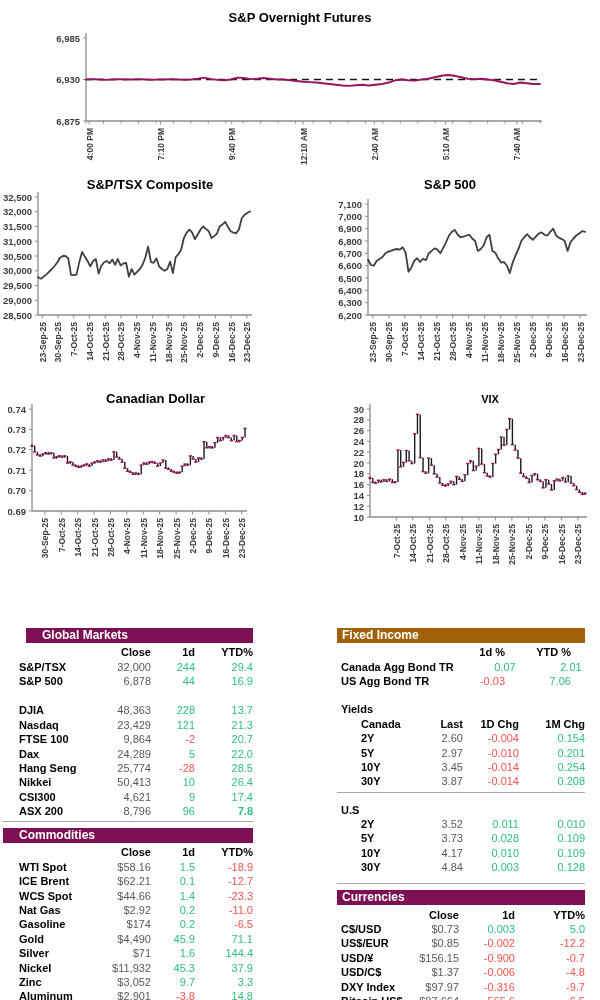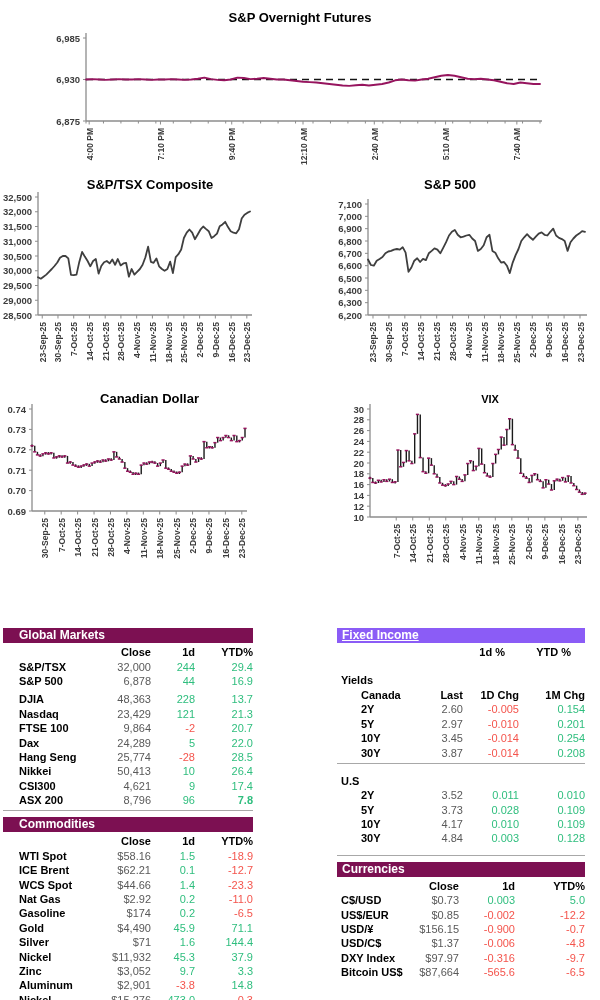--- a/index.html
+++ b/index.html
@@ -27,21 +27,21 @@
   .panel-right .c-label{padding-left:4px}
   .c-ind{font-weight:bold;padding-left:24px}
   .c-val{text-align:right;color:#595959}
   .c-sign{text-align:right}
   .c-head{text-align:right;font-weight:bold}
   .pos{color:#2FBE7E}
   .neg{color:#F4544C}
   .sec-label{font-weight:bold;height:14.4px;line-height:14.4px;padding-left:4px}
   .divider{border-top:1px solid #a8a8a8;margin:3px 0 2px 0}
   .sp4{height:4px}.sp8{height:8px}.sp14{height:14px}.sp6{height:6px}
-  .gap{margin-top:4px}
+  .gap{margin-top:15px}
 </style>
 </head>
 <body>
 
 <div class="chart-title" style="left:0;top:10px;width:600px">S&amp;P Overnight Futures</div>
 <svg width="600" height="142" style="left:0;top:28px">
     <line x1="86" y1="5" x2="86" y2="93" stroke="#8c8c8c" stroke-width="1.3"></line>
     <line x1="86" y1="93" x2="542" y2="93" stroke="#8c8c8c" stroke-width="1.3"></line>
     <line x1="83" y1="10" x2="86" y2="10" stroke="#8c8c8c"></line>
     <text x="80" y="13.5" text-anchor="end" class="tick ytick">6,985</text>
@@ -195,21 +195,21 @@
     <text x="235.7356153846154" y="132" text-anchor="end" class="tick" transform="rotate(-90 235.7356153846154 132)">2-Dec-25</text>
     <line x1="248.16007692307693" y1="125" x2="248.16007692307693" y2="128.5" stroke="#8c8c8c"></line>
     <text x="251.66007692307693" y="132" text-anchor="end" class="tick" transform="rotate(-90 251.66007692307693 132)">9-Dec-25</text>
     <line x1="264.0845384615385" y1="125" x2="264.0845384615385" y2="128.5" stroke="#8c8c8c"></line>
     <text x="267.5845384615385" y="132" text-anchor="end" class="tick" transform="rotate(-90 267.5845384615385 132)">16-Dec-25</text>
     <line x1="280.009" y1="125" x2="280.009" y2="128.5" stroke="#8c8c8c"></line>
     <text x="283.509" y="132" text-anchor="end" class="tick" transform="rotate(-90 283.509 132)">23-Dec-25</text>
     <polyline points="68.0,69.5 70.9,75.0 73.8,75.7 76.7,70.7 79.6,68.9 82.5,67.0 85.4,63.3 88.3,61.5 91.1,60.9 94.0,59.6 96.9,59.0 99.8,59.6 102.7,57.2 105.6,62.7 108.5,81.8 111.4,77.5 114.3,70.7 117.2,68.3 120.1,72.0 123.0,68.9 125.9,70.1 128.8,63.3 131.7,60.9 134.5,58.4 137.4,59.6 140.3,63.3 143.2,57.8 146.1,52.2 149.0,45.5 151.9,41.8 154.8,39.9 157.7,44.8 160.6,47.3 163.5,46.7 166.4,45.5 169.3,44.8 172.2,48.5 175.1,51.0 177.9,60.9 180.8,59.0 183.7,55.3 186.6,47.3 189.5,44.8 192.4,60.9 195.3,62.7 198.2,68.3 201.1,72.6 204.0,72.0 206.9,75.7 209.8,83.1 212.7,72.6 215.6,65.2 218.5,59.0 221.3,51.0 224.2,47.3 227.1,44.2 230.0,47.3 232.9,49.8 235.8,46.7 238.7,43.6 241.6,42.4 244.5,44.8 247.4,45.5 250.3,41.8 253.2,38.7 256.1,45.5 259.0,47.9 261.9,49.1 264.7,51.0 267.6,60.9 270.5,52.2 273.4,48.5 276.3,45.5 279.2,43.6 282.1,41.1 285.0,41.8" fill="none" stroke="#3F3F3F" stroke-width="1.8" stroke-linejoin="round" stroke-linecap="round"></polyline>
   </svg>
 
-<div class="chart-title" style="left:7px;top:391px;width:285px">Canadian Dollar</div>
+<div class="chart-title" style="left:13px;top:391px;width:285px">Canadian Dollar</div>
 <svg width="300" height="188" style="left:0;top:405px">
     <line x1="32" y1="-1" x2="32" y2="106" stroke="#8c8c8c" stroke-width="1.3"></line>
     <line x1="32" y1="106" x2="247" y2="106" stroke="#8c8c8c" stroke-width="1.3"></line>
     <line x1="29" y1="4" x2="32" y2="4" stroke="#8c8c8c"></line>
     <text x="26" y="7.5" text-anchor="end" class="tick ytick">0.74</text>
     <line x1="29" y1="24.39999999999999" x2="32" y2="24.39999999999999" stroke="#8c8c8c"></line>
     <text x="26" y="27.89999999999999" text-anchor="end" class="tick ytick">0.73</text>
     <line x1="29" y1="44.800000000000004" x2="32" y2="44.800000000000004" stroke="#8c8c8c"></line>
     <text x="26" y="48.300000000000004" text-anchor="end" class="tick ytick">0.72</text>
     <line x1="29" y1="65.19999999999999" x2="32" y2="65.19999999999999" stroke="#8c8c8c"></line>
@@ -606,21 +606,21 @@
     <line x1="275.02337662337663" y1="84.46000000000001" x2="278.2233766233767" y2="84.46000000000001" stroke="#96145E" stroke-width="1.5"></line>
     <line x1="279.4155844155844" y1="84.46000000000001" x2="279.4155844155844" y2="87.16" stroke="#1a1a1a" stroke-width="1.4"></line>
     <line x1="277.8155844155844" y1="87.16" x2="281.01558441558444" y2="87.16" stroke="#96145E" stroke-width="1.5"></line>
     <line x1="282.2077922077922" y1="86.99000000000001" x2="282.2077922077922" y2="89.49000000000001" stroke="#1a1a1a" stroke-width="1.4"></line>
     <line x1="280.60779220779216" y1="89.32000000000001" x2="283.8077922077922" y2="89.32000000000001" stroke="#96145E" stroke-width="1.5"></line>
     <line x1="285" y1="87.53" x2="285" y2="90.03" stroke="#1a1a1a" stroke-width="1.4"></line>
     <line x1="283.4" y1="88.24" x2="286.6" y2="88.24" stroke="#96145E" stroke-width="1.5"></line>
   </svg>
 
 <div class="panel panel-left">
-  <div class="tbar" style="background: rgb(124, 16, 82);">Global Markets</div>
+  <div class="tbar" style="background: rgb(124, 16, 82); margin-left: 23px;">Global Markets</div>
   <div class="thead g4a">
     <div class="cell c-head"></div>
     <div class="cell c-head">Close</div>
     <div class="cell c-head">1d</div>
     <div class="cell c-head">YTD%</div>
   </div>
   <div class="tbody g4a">
       <div class="trow">
         <div class="cell c-label">S&amp;P/TSX</div>
         <div class="cell c-val">32,000</div>
@@ -756,39 +756,51 @@
         <div class="cell c-label">Nickel</div>
         <div class="cell c-val">$15,276</div>
         <div class="cell c-sign pos" style="color: rgb(47, 190, 126);">473.0</div>
         <div class="cell c-sign neg" style="color: rgb(244, 84, 76);">-0.3</div>
       </div>
     </div>
 
 </div>
 
 <div class="panel panel-right">
-  <div class="tbar" style="background: #8b5cf6; text-decoration: underline;">Fixed Income</div>
+  <div class="tbar" style="background: #a16207;">Fixed Income</div>
   <div class="thead g3f">
     <div class="cell c-head"></div>
     <div class="cell c-head">1d %</div>
     <div class="cell c-head">YTD %</div>
   </div>
+  <div class="tbody g3f">
+      <div class="trow">
+        <div class="cell c-label">Canada Agg Bond TR</div>
+        <div class="cell c-sign pos" style="color: rgb(47, 190, 126);">0.07</div>
+        <div class="cell c-sign pos" style="color: rgb(47, 190, 126);">2.01</div>
+      </div>
+      <div class="trow">
+        <div class="cell c-label">US Agg Bond TR</div>
+        <div class="cell c-sign neg" style="color: rgb(244, 84, 76);">-0.03</div>
+        <div class="cell c-sign pos" style="color: rgb(47, 190, 126);">7.06</div>
+      </div>
+    </div>
   <div class="sp14"></div>
   <div class="sec-label">Yields</div>
   <div class="thead g4f">
     <div class="cell c-ind">Canada</div>
     <div class="cell c-head">Last</div>
     <div class="cell c-head">1D Chg</div>
     <div class="cell c-head">1M Chg</div>
   </div>
   <div class="tbody g4f">
       <div class="trow">
         <div class="cell c-ind">2Y</div>
         <div class="cell c-val">2.60</div>
-        <div class="cell c-sign neg" style="color: rgb(244, 84, 76);">-0.005</div>
+        <div class="cell c-sign neg" style="color: rgb(244, 84, 76);">-0.004</div>
         <div class="cell c-sign pos" style="color: rgb(47, 190, 126);">0.154</div>
       </div>
       <div class="trow">
         <div class="cell c-ind">5Y</div>
         <div class="cell c-val">2.97</div>
         <div class="cell c-sign neg" style="color: rgb(244, 84, 76);">-0.010</div>
         <div class="cell c-sign pos" style="color: rgb(47, 190, 126);">0.201</div>
       </div>
       <div class="trow">
         <div class="cell c-ind">10Y</div>

